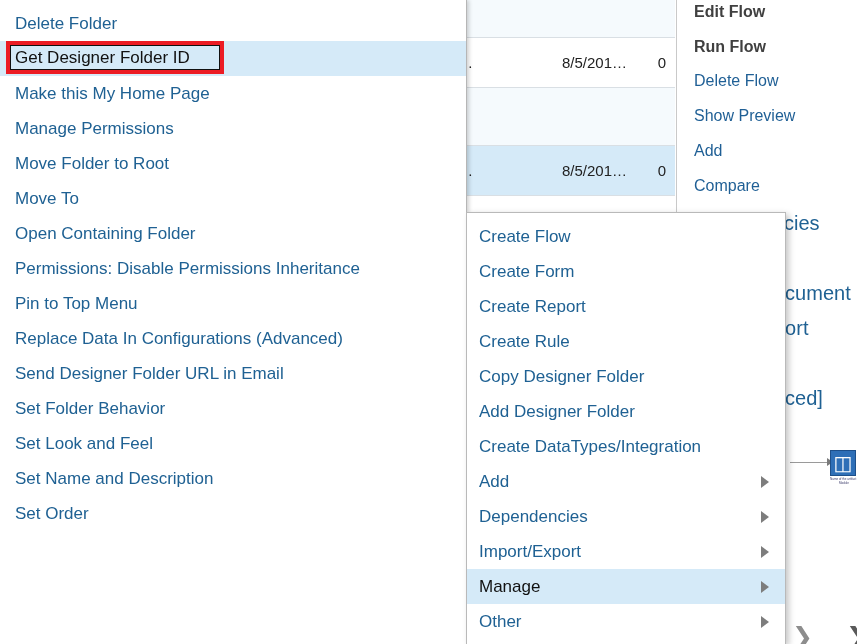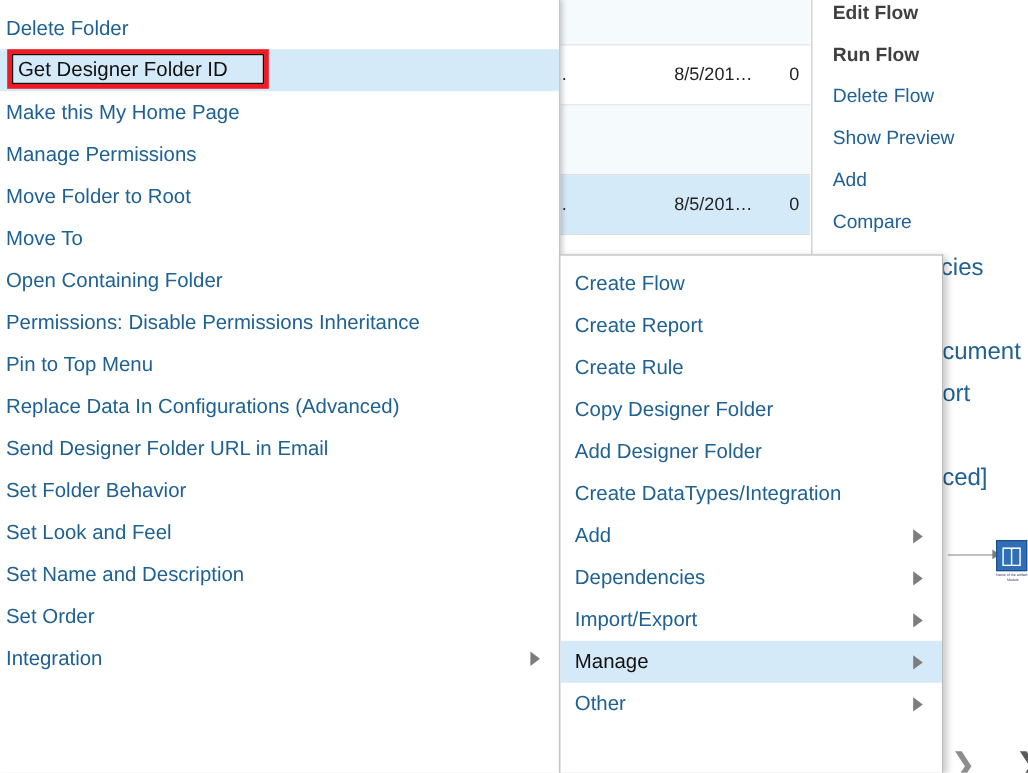--- a/index.html
+++ b/index.html
@@ -44,21 +44,21 @@
   #pager{position:absolute;left:792px;top:608px;display:flex;align-items:center;gap:6px;}
   #pager .chev{font-size:25px;color:#8d8d8d;line-height:25px;font-family:"DejaVu Sans",sans-serif;}
   #pager .alllbl{font-size:19px;color:#4a4a4a;margin-top:34px;}
   #pager .chev2{font-size:25px;color:#5a5a5a;line-height:25px;font-family:"DejaVu Sans",sans-serif;}
 
   
   #menu1{left:0;top:0;width:466px;height:644px;background:#ffffff;
          border-right:1px solid #b6b6b6;box-shadow:2px 0 4px rgba(0,0,0,.18);}
   #menu1 .inner{position:absolute;left:0;top:6px;right:0;}
   .mi{position:relative;height:35px;display:flex;align-items:center;
-      padding-left:5px;box-sizing:border-box;cursor:default;}
+      padding-left:15px;box-sizing:border-box;cursor:default;}
   .mi .lbl{font-size:17px;color:#1f6193;white-space:nowrap;}
   .mi.hl{background:#d5eaf8;}
   .mi.hl .lbl{color:#111111;}
   .mi .caret{position:absolute;right:16px;top:50%;transform:translateY(-50%);
              width:0;height:0;border-top:6px solid transparent;border-bottom:6px solid transparent;
              border-left:8px solid #7d7d7d;}
   
   #annot{position:absolute;left:6px;top:41px;width:218px;height:33px;
          border:4px solid #ec1c24;box-sizing:border-box;z-index:30;pointer-events:none;}
   #annot .ink{position:absolute;left:0;top:0;right:0;bottom:0;border:1px solid #111;box-sizing:border-box;}
@@ -162,37 +162,36 @@
       </div>
       <div class="mi">
         <span class="lbl">Set Look and Feel</span>
       </div>
       <div class="mi">
         <span class="lbl">Set Name and Description</span>
       </div>
       <div class="mi">
         <span class="lbl">Set Order</span>
       </div>
-      <div class="mi">
-        <span class="lbl">Integration</span>
-        <span class="caret"></span>
-      </div>
     </div>
   <div id="annot">
     <div class="ink"></div>
   </div>
   <div id="annot-text">Get Designer Folder ID</div>
 </div>
 
 <div class="layer" id="menu2">
   <div class="inner" id="menu2-items">
       <div class="mi">
         <span class="lbl">Create Flow</span>
       </div>
       <div class="mi">
+        <span class="lbl">Create Form</span>
+      </div>
+      <div class="mi">
         <span class="lbl">Create Report</span>
       </div>
       <div class="mi">
         <span class="lbl">Create Rule</span>
       </div>
       <div class="mi">
         <span class="lbl">Copy Designer Folder</span>
       </div>
       <div class="mi">
         <span class="lbl">Add Designer Folder</span>

